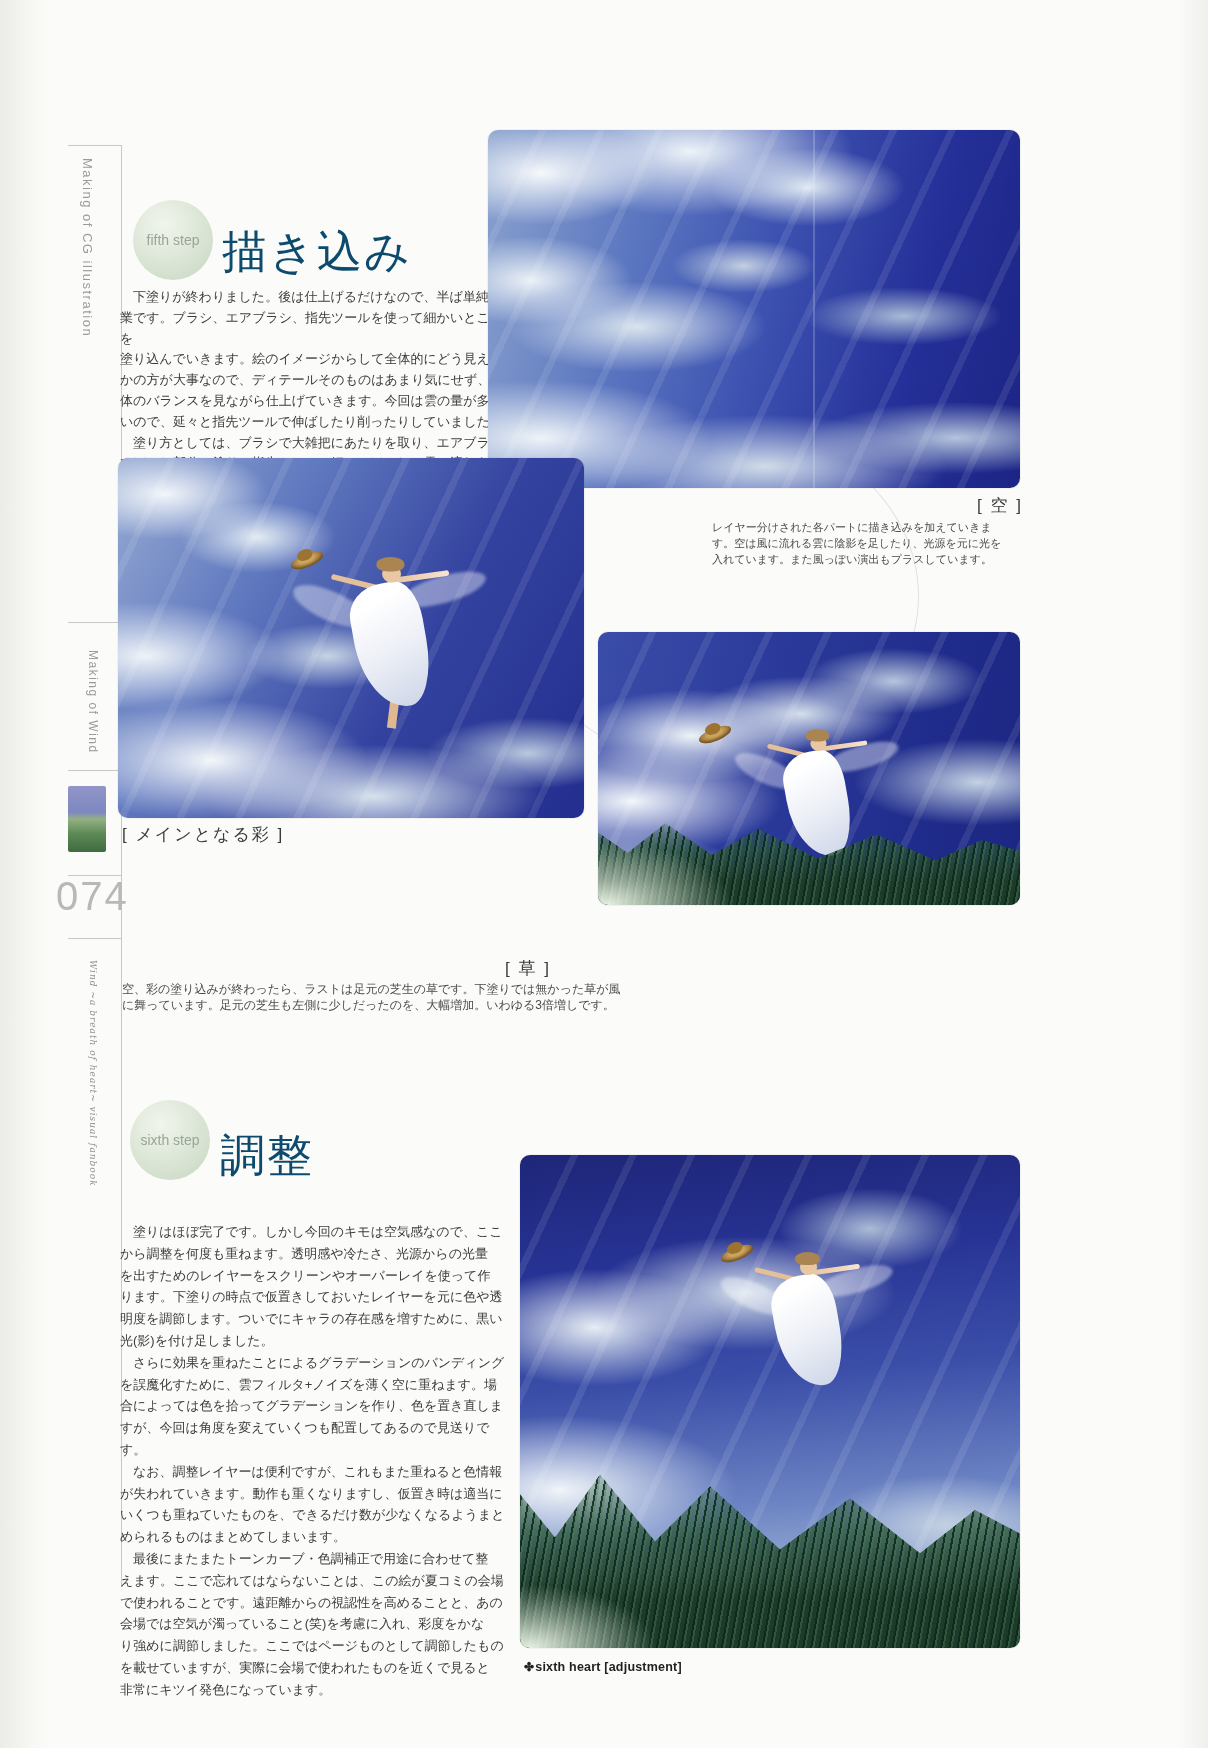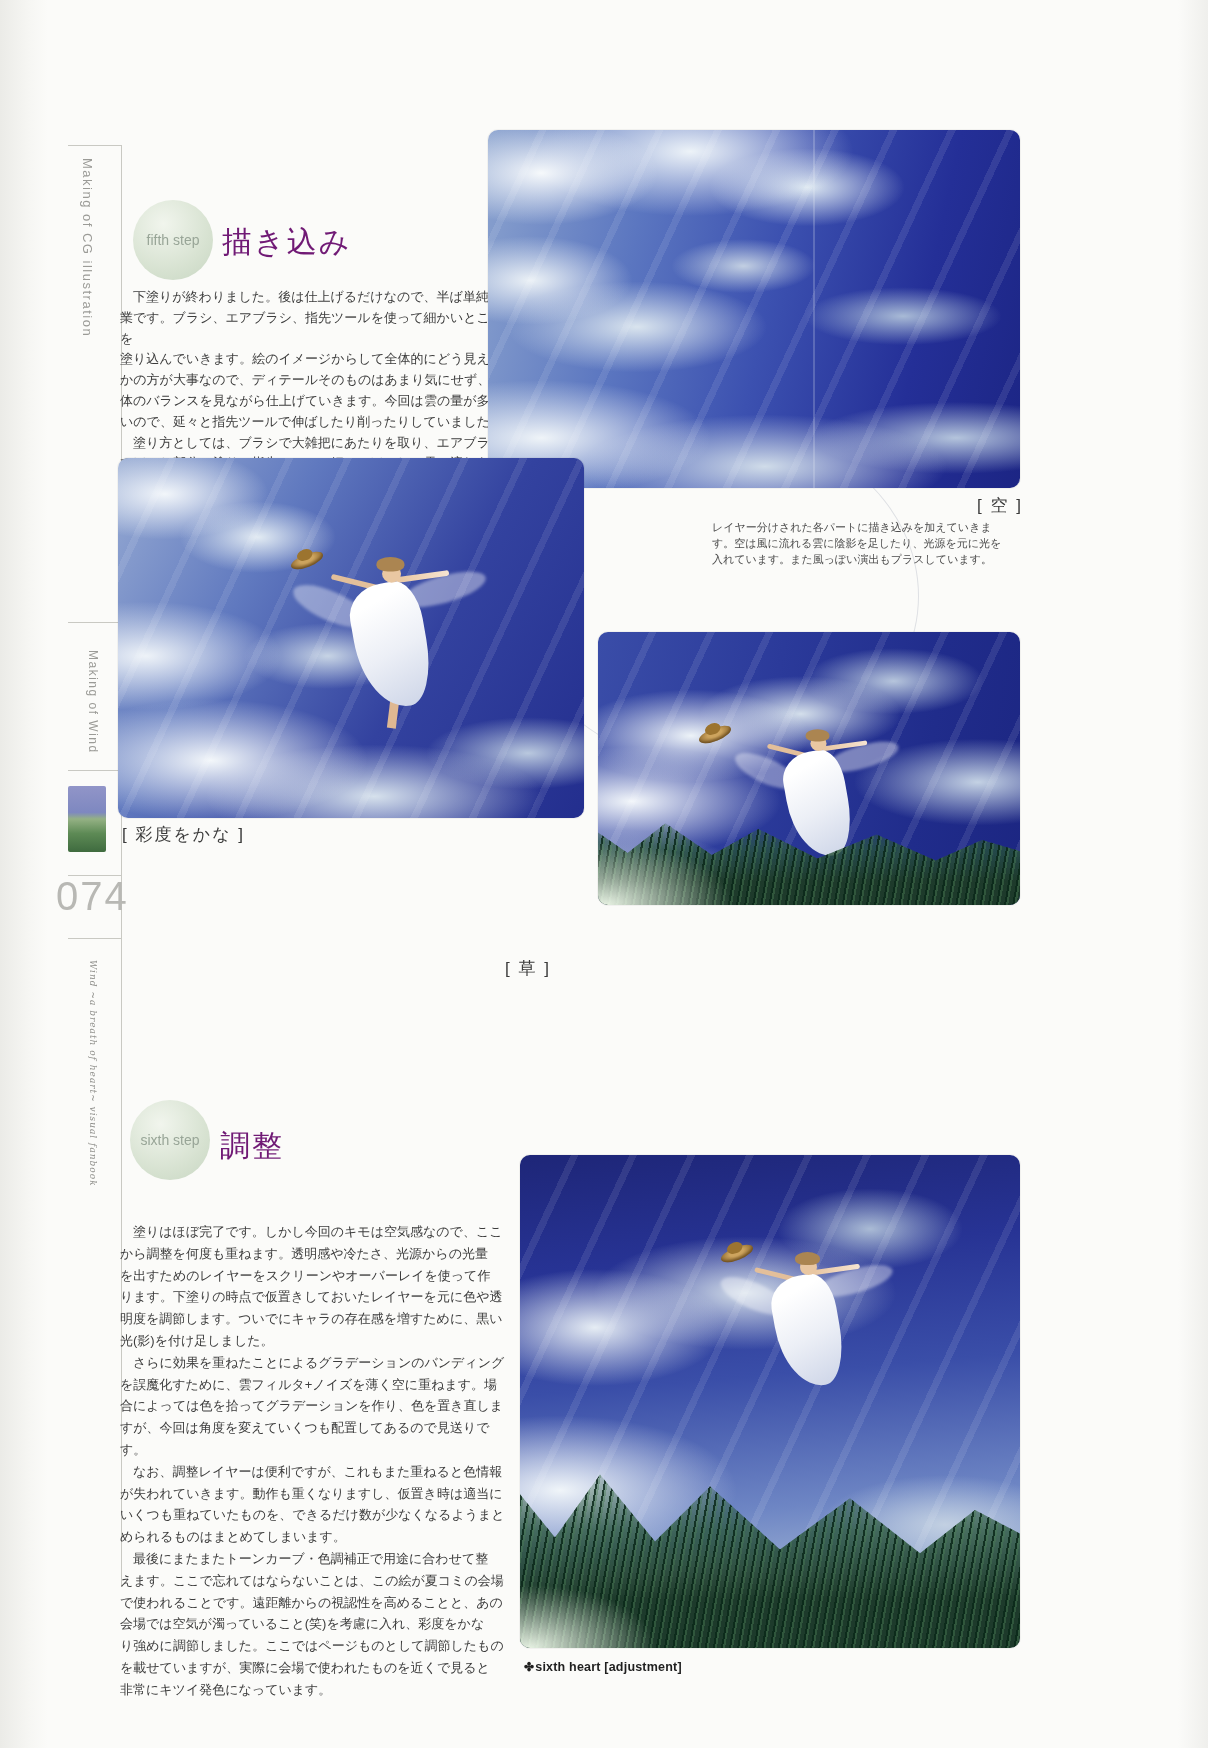--- a/index.html
+++ b/index.html
@@ -27,21 +27,21 @@
     background:linear-gradient(to bottom,#9195c8 0%,#7e88c0 40%,#94b184 50%,#5d8a55 72%,#3f6b3f 100%); }
   .page-num { left:56px; top:874px; font-size:40px; color:#b8b8b4; letter-spacing:2px;text-align:center; }
 
   
   .badge { width:80px; height:80px; border-radius:50%;
     background:radial-gradient(circle at 38% 30%, #f1f5ed, #d7e2d1 62%, #c7d6c2 100%);
     display:flex; align-items:center; justify-content:center;
     font-size:14px; color:#98a597; }
   .badge1 { left:133px; top:200px; }
   .badge2 { left:130px; top:1100px; }
-  .step-title { font-size:30px; color:#701a75; letter-spacing:2px; }
+  .step-title { font-size:45px; color:#0c4a6e; letter-spacing:2px; }
   .title1 { left:222px; top:222px; }
   .title2 { left:220px; top:1126px; }
 
   
   .body-text { white-space:pre-line; color:#3c3c3c; }
   .para1 { left:120px; top:287px; width:392px; font-size:13px; line-height:20.8px; }
   .para2 { left:120px; top:1198px; width:392px; font-size:13px; line-height:21.8px;margin-top:23px; }
 
   
   .cap-title { font-size:17px; color:#3a3a3a; letter-spacing:2px; }
@@ -196,37 +196,39 @@
       <div class="fig-veil-l"></div>
       <div class="fig-veil-r"></div>
       <div class="fig-arm-l"></div>
       <div class="fig-arm-r"></div>
       <div class="fig-legs"></div>
       <div class="fig-dress"></div>
       <div class="fig-head"></div>
       <div class="fig-hair"></div>
     </div>
   </div>
-  <div class="abs cap-title cap-char-title">[ 彩度をかな ]</div>
+  <div class="abs cap-title cap-char-title">[ メインとなる彩 ]</div>
 
   <div class="abs art imgC">
     <div class="streaks"></div>
     <div class="hat" style="left:100px; top:96px;"></div>
     <div class="figure" style="left:160px; top:92px; transform:scale(0.95);">
       <div class="fig-veil-l"></div>
       <div class="fig-veil-r"></div>
       <div class="fig-arm-l"></div>
       <div class="fig-arm-r"></div>
       <div class="fig-dress"></div>
       <div class="fig-head"></div>
       <div class="fig-hair"></div>
     </div>
     <div class="grass grass-c"></div>
   </div>
   <div class="abs cap-title cap-grass-title">[ 草 ]</div>
+  <div class="abs cap-body cap-grass-body">空、彩の塗り込みが終わったら、ラストは足元の芝生の草です。下塗りでは無かった草が風
+に舞っています。足元の芝生も左側に少しだったのを、大幅増加。いわゆる3倍増しです。</div>
 
   <div class="abs badge badge2">
     <span>sixth step</span>
   </div>
   <div class="abs step-title title2">調整</div>
   <div class="abs body-text para2">　塗りはほぼ完了です。しかし今回のキモは空気感なので、ここ
 から調整を何度も重ねます。透明感や冷たさ、光源からの光量
 を出すためのレイヤーをスクリーンやオーバーレイを使って作
 ります。下塗りの時点で仮置きしておいたレイヤーを元に色や透
 明度を調節します。ついでにキャラの存在感を増すために、黒い

